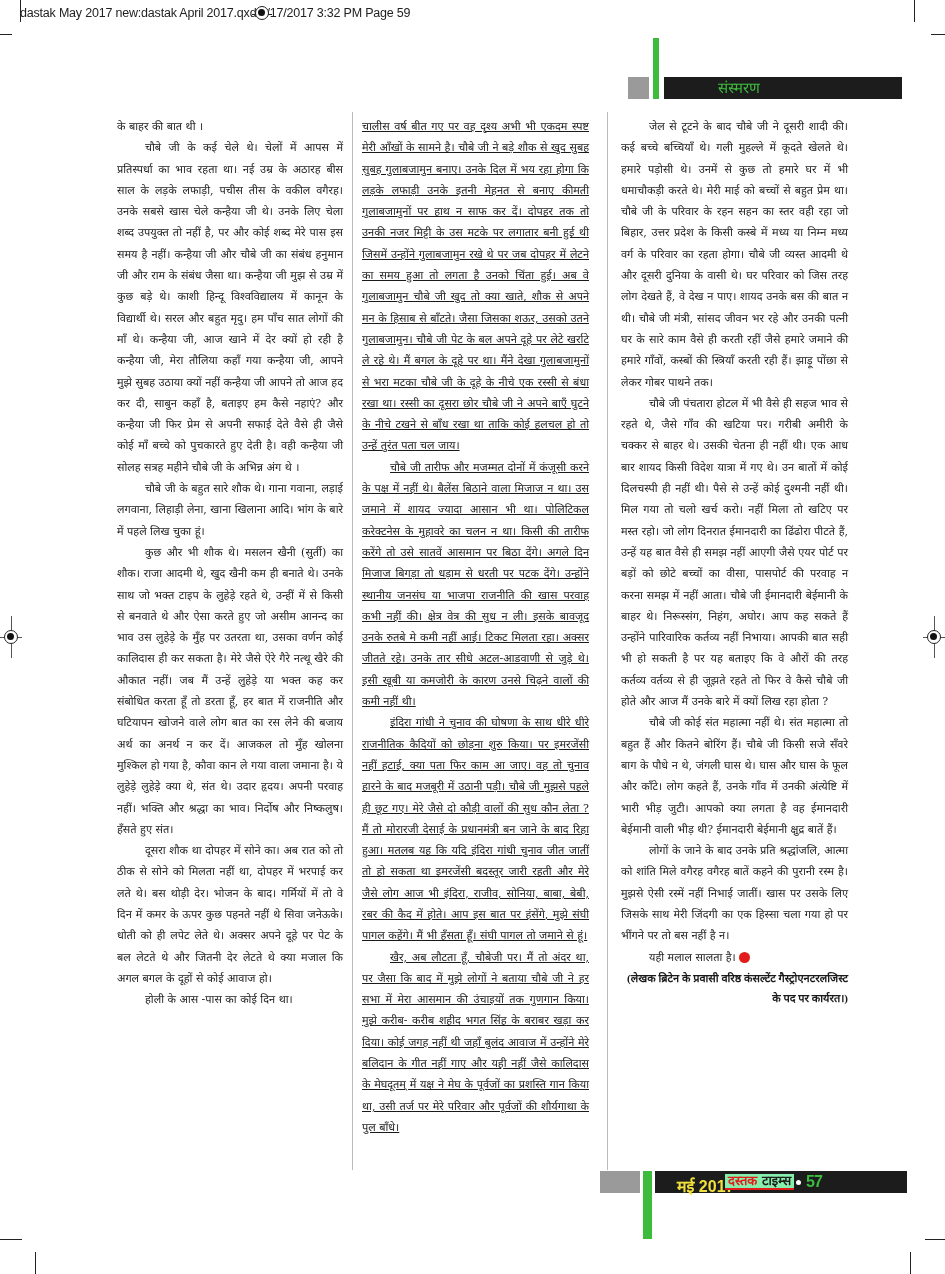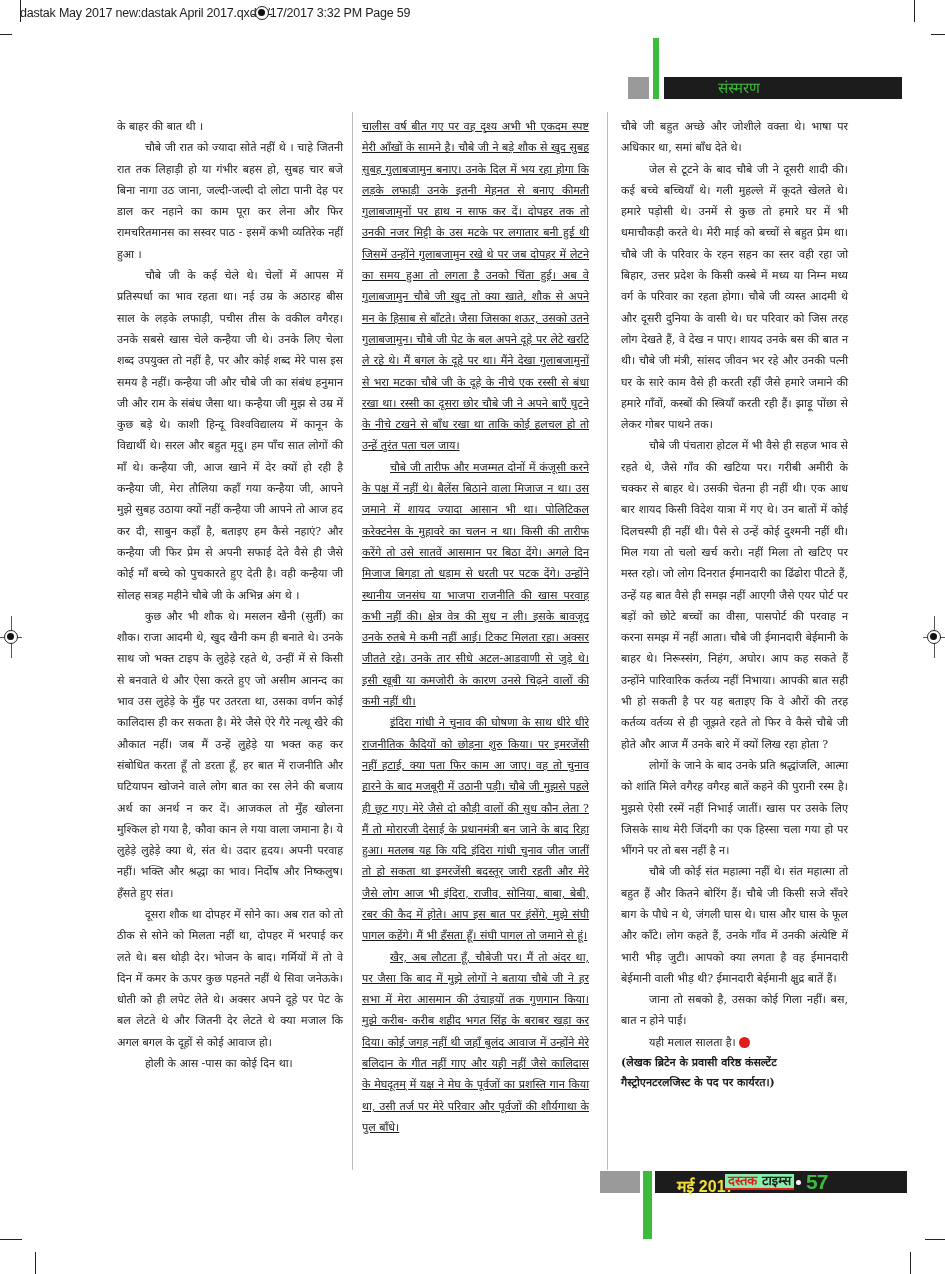--- a/index.html
+++ b/index.html
@@ -18,30 +18,30 @@
   .hdr-title { position:absolute; left:718px; top:78px; font-size:15px; color:#3dbb3d; line-height:20px; }
 
   .col { position:absolute; top:116px; font-family:"DejaVu Serif", serif; font-size:11px; line-height:21.3px; text-align:justify; }
   .col p { margin:0; text-indent:0; }
   .col p.ind { text-indent:28px; }
   .c1 { left:117px; width:226px; }
   .c2 { left:362px; width:227px;text-decoration:underline; }
   .c3 { left:621px; width:227px; }
   .coldiv { position:absolute; top:112px; height:1058px; width:1px; background:#bbb; }
   .endmark { display:inline-block; width:11px; height:11px; border-radius:50%; background:#e21b1b; vertical-align:middle; margin-left:3px; }
-  .note { font-weight:bold; text-align:left; line-height:20px; margin-top:2px; }
+  .note { font-weight:bold; text-align:right; line-height:20px; margin-top:2px;font-family:Liberation Serif, serif; }
 
   .ftr-gray { position:absolute; left:600px; top:1171px; width:40px; height:22px; background:#9a9a9a; }
   .ftr-green { position:absolute; left:643px; top:1171px; width:9px; height:68px; background:#3dbb3d; }
   .ftr-dark { position:absolute; left:655px; top:1171px; width:252px; height:22px; background:#1c1c1c; }
   .ftr-date { position:absolute; left:677px; top:1175px; font-family:"Liberation Sans", sans-serif; font-weight:bold; font-size:16px; color:#f2e03a; }
   .ftr-brand { position:absolute; left:725px; top:1174px; font-weight:bold; font-size:13px; color:#1c1c1c; background:#86efac; padding:0 3px; border-bottom:2px solid #e21b1b; line-height:14px; }
   .ftr-brand span { color:#e21b1b; }
   .ftr-dot { position:absolute; left:796px; top:1180px; width:5px; height:5px; border-radius:50%; background:#fff; }
-  .ftr-page { position:absolute; left:806px; top:1170px; font-family:"Liberation Sans", sans-serif; font-weight:bold; font-size:21px; color:#3dbb3d; line-height:24px; letter-spacing:-1px; }
+  .ftr-page { position:absolute; left:806px; top:1170px; font-family:"Liberation Sans", sans-serif; font-weight:bold; font-size:16px; color:#3dbb3d; line-height:24px; letter-spacing:-1px; }
 </style>
 </head>
 <body>
 
 <div class="slug">dastak May 2017 new:dastak April 2017.qxd  5/17/2017  3:32 PM  Page 59</div>
 <div class="vline" style="left:20px; top:0; height:22px;"></div>
 <div class="vline" style="left:914px; top:0; height:22px;"></div>
 <div class="hline" style="left:252px; top:14px; width:20px;"></div>
 <div class="reg" style="left:255px; top:6px;"></div>
 <div class="hline" style="left:0; top:34px; width:12px;"></div>
@@ -62,41 +62,39 @@
 <div class="hdr-gray"></div>
 <div class="hdr-green"></div>
 <div class="hdr-dark"></div>
 <div class="hdr-title">संस्मरण</div>
 
 <div class="coldiv" style="left:352px;"></div>
 <div class="coldiv" style="left:607px;"></div>
 
 <div class="col c1">
   <p>के बाहर की बात थी ।</p>
-  <p class="ind">चौबे जी रात को ज्यादा सोते नहीं थे । चाहे जितनी रात तक लिहाड़ी हो या गंभीर बहस हो, सुबह चार बजे बिना नागा उठ जाना, जल्दी-जल्दी दो लोटा पानी देह पर डाल कर नहाने का काम पूरा कर लेना और फिर रामचरितमानस का सस्वर पाठ - इसमें कभी व्यतिरेक नहीं हुआ ।</p>
   <p class="ind">चौबे जी के कई चेले थे। चेलों में आपस में प्रतिस्पर्धा का भाव रहता था। नई उम्र के अठारह बीस साल के लड़के लफाड़ी, पचीस तीस के वकील वगैरह। उनके सबसे खास चेले कन्हैया जी थे। उनके लिए चेला शब्द उपयुक्त तो नहीं है, पर और कोई शब्द मेरे पास इस समय है नहीं। कन्हैया जी और चौबे जी का संबंध हनुमान जी और राम के संबंध जैसा था। कन्हैया जी मुझ से उम्र में कुछ बड़े थे। काशी हिन्दू विश्वविद्यालय में कानून के विद्यार्थी थे। सरल और बहुत मृदु। हम पाँच सात लोगों की माँ थे। कन्हैया जी, आज खाने में देर क्यों हो रही है कन्हैया जी, मेरा तौलिया कहाँ गया कन्हैया जी, आपने मुझे सुबह उठाया क्यों नहीं कन्हैया जी आपने तो आज हद कर दी, साबुन कहाँ है, बताइए हम कैसे नहाएं? और कन्हैया जी फिर प्रेम से अपनी सफाई देते वैसे ही जैसे कोई माँ बच्चे को पुचकारते हुए देती है। वही कन्हैया जी सोलह सत्रह महीने चौबे जी के अभिन्न अंग थे ।</p>
+  <p class="ind">चौबे जी के बहुत सारे शौक थे। गाना गवाना, लड़ाई लगवाना, लिहाड़ी लेना, खाना खिलाना आदि। भांग के बारे में पहले लिख चुका हूं।</p>
   <p class="ind">कुछ और भी शौक थे। मसलन खैनी (सुर्ती) का शौक। राजा आदमी थे, खुद खैनी कम ही बनाते थे। उनके साथ जो भक्त टाइप के लुहेड़े रहते थे, उन्हीं में से किसी से बनवाते थे और ऐसा करते हुए जो असीम आनन्द का भाव उस लुहेड़े के मुँह पर उतरता था, उसका वर्णन कोई कालिदास ही कर सकता है। मेरे जैसे ऐरे गैरे नत्थू खैरे की औकात नहीं। जब मैं उन्हें लुहेड़े या भक्त कह कर संबोधित करता हूँ तो डरता हूँ, हर बात में राजनीति और घटियापन खोजने वाले लोग बात का रस लेने की बजाय अर्थ का अनर्थ न कर दें। आजकल तो मुँह खोलना मुश्किल हो गया है, कौवा कान ले गया वाला जमाना है। ये लुहेड़े लुहेड़े क्या थे, संत थे। उदार हृदय। अपनी परवाह नहीं। भक्ति और श्रद्धा का भाव। निर्दोष और निष्कलुष। हँसते हुए संत।</p>
   <p class="ind">दूसरा शौक था दोपहर में सोने का। अब रात को तो ठीक से सोने को मिलता नहीं था, दोपहर में भरपाई कर लते थे। बस थोड़ी देर। भोजन के बाद। गर्मियों में तो वे दिन में कमर के ऊपर कुछ पहनते नहीं थे सिवा जनेऊके। धोती को ही लपेट लेते थे। अक्सर अपने दूहे पर पेट के बल लेटते थे और जितनी देर लेटते थे क्या मजाल कि अगल बगल के दूहों से कोई आवाज हो।</p>
   <p class="ind">होली के आस -पास का कोई दिन था।</p>
 </div>
 
 <div class="col c2">
   <p>चालीस वर्ष बीत गए  पर वह दृश्य अभी भी एकदम स्पष्ट मेरी आँखों के सामने है। चौबे जी ने बड़े शौक से खुद सुबह सुबह गुलाबजामुन बनाए। उनके दिल में भय रहा होगा कि लड़के लफाड़ी उनके इतनी मेहनत से बनाए कीमती गुलाबजामुनों पर हाथ न साफ कर दें। दोपहर तक तो उनकी नजर मिट्टी के उस मटके पर लगातार बनी हुई थी जिसमें उन्होंने गुलाबजामुन रखे थे  पर जब दोपहर में लेटने का समय हुआ तो लगता है उनको चिंता हुई। अब वे गुलाबजामुन चौबे जी खुद तो क्या खाते, शौक से अपने मन के हिसाब से बाँटते। जैसा जिसका शऊर, उसको उतने गुलाबजामुन। चौबे जी पेट के बल अपने दूहे पर लेटे खर्राटे ले रहे थे। मैं बगल के दूहे पर था। मैंने देखा गुलाबजामुनों से भरा मटका चौबे जी के दूहे के नीचे एक रस्सी से बंधा रखा था। रस्सी का दूसरा छोर चौबे जी ने अपने बाएँ घुटने के नीचे टखने से बाँध रखा था ताकि कोई हलचल हो तो उन्हें तुरंत पता चल जाय।</p>
   <p class="ind">चौबे जी तारीफ और मजम्मत दोनों में कंजूसी करने के पक्ष में नहीं थे। बैलेंस बिठाने वाला मिजाज न था। उस जमाने में शायद ज्यादा आसान भी था। पोलिटिकल करेक्टनेस के मुहावरे का चलन न था। किसी की तारीफ करेंगे तो उसे सातवें आसमान पर बिठा देंगे। अगले दिन मिजाज बिगड़ा तो धड़ाम से धरती पर पटक देंगे। उन्होंने स्थानीय जनसंघ या भाजपा राजनीति की खास परवाह कभी नहीं की। क्षेत्र वेत्र की सुध न ली। इसके बावजूद उनके रुतबे मे कमी नहीं आई। टिकट मिलता रहा। अक्सर जीतते रहे। उनके तार सीधे अटल-आडवाणी से जुड़े थे। इसी खूबी या कमजोरी के कारण उनसे चिढ़ने वालों की कमी नहीं थी।</p>
   <p class="ind">इंदिरा गांधी ने चुनाव की घोषणा के साथ धीरे धीरे राजनीतिक कैदियों को छोड़ना शुरु किया। पर इमरजेंसी नहीं हटाई, क्या पता फिर काम आ जाए। वह तो चुनाव हारने के बाद मजबूरी में उठानी पड़ी। चौबे जी मुझसे पहले ही छूट गए। मेरे जैसे दो कौड़ी वालों की सुध कौन लेता ?  मैं तो मोरारजी देसाई के प्रधानमंत्री बन जाने के बाद रिहा हुआ। मतलब यह कि यदि इंदिरा गांधी चुनाव जीत जातीं तो हो सकता था इमरजेंसी बदस्तूर जारी रहती और मेरे जैसे लोग आज भी इंदिरा, राजीव, सोनिया, बाबा, बेबी, रबर की कैद में होते। आप इस बात पर हंसेंगे, मुझे संघी पागल कहेंगे। मैं भी हँसता हूँ। संघी पागल तो जमाने से हूं।</p>
   <p class="ind">खैर, अब लौटता हूँ, चौबेजी पर। मैं तो अंदर था, पर जैसा कि बाद में मुझे लोगों ने बताया चौबे जी ने हर सभा में मेरा आसमान की उंचाइयों तक गुणगान किया। मुझे करीब- करीब शहीद भगत सिंह के बराबर खड़ा कर दिया। कोई जगह नहीं थी जहाँ बुलंद आवाज में उन्होंने मेरे बलिदान के गीत नहीं गाए और यही नहीं जैसे कालिदास के मेघदूतम् में यक्ष ने मेघ के पूर्वजों का प्रशस्ति गान किया था, उसी तर्ज पर मेरे परिवार और पूर्वजों की शौर्यगाथा के पुल बाँधे।</p>
 </div>
 
 <div class="col c3">
-  <p>चौबे जी बहुत अच्छे और जोशीले वक्ता थे। भाषा पर अधिकार था, समां बाँध देते थे।</p>
   <p class="ind">जेल से टूटने के बाद चौबे जी ने दूसरी शादी की। कई बच्चे बच्चियाँ थे। गली मुहल्ले में कूदते खेलते थे। हमारे पड़ोसी थे। उनमें से कुछ तो हमारे घर में भी धमाचौकड़ी करते थे। मेरी माई को बच्चों से बहुत प्रेम था। चौबे जी के परिवार के रहन सहन का स्तर वही रहा जो बिहार, उत्तर प्रदेश के किसी कस्बे में मध्य या निम्न मध्य वर्ग के परिवार का रहता होगा। चौबे जी व्यस्त आदमी थे और दूसरी दुनिया के वासी थे। घर परिवार को जिस तरह लोग देखते हैं, वे देख न पाए। शायद उनके बस की बात न थी। चौबे जी मंत्री, सांसद जीवन भर रहे और उनकी पत्नी घर के सारे काम वैसे ही करती रहीं जैसे हमारे जमाने की हमारे गाँवों, कस्बों की स्त्रियाँ करती रही हैं। झाड़ू पोंछा से लेकर गोबर पाथने तक।</p>
   <p class="ind">चौबे जी पंचतारा होटल में भी वैसे ही सहज भाव से रहते थे, जैसे गाँव की खटिया पर। गरीबी अमीरी के चक्कर से बाहर थे। उसकी चेतना ही नहीं थी। एक आध बार शायद किसी विदेश यात्रा में गए थे। उन बातों में कोई दिलचस्पी ही नहीं थी। पैसे से उन्हें कोई दुश्मनी नहीं थी। मिल गया तो चलो खर्च करो। नहीं मिला तो खटिए पर मस्त रहो। जो लोग दिनरात ईमानदारी का ढिंढोरा पीटते हैं, उन्हें यह बात वैसे ही समझ नहीं आएगी जैसे एयर पोर्ट पर बड़ों को छोटे बच्चों का वीसा, पासपोर्ट की परवाह न करना समझ में नहीं आता। चौबे जी ईमानदारी बेईमानी के बाहर थे। निरूस्संग, निहंग, अघोर। आप कह सकते हैं उन्होंने पारिवारिक कर्तव्य नहीं निभाया। आपकी बात सही भी हो सकती है पर यह बताइए कि वे औरों की तरह कर्तव्य वर्तव्य से ही जूझते रहते तो फिर वे कैसे चौबे जी होते और आज मैं उनके बारे में क्यों लिख रहा होता ?</p>
+  <p class="ind">चौबे जी कोई संत महात्मा नहीं थे। संत महात्मा तो बहुत हैं और कितने बोरिंग हैं। चौबे जी किसी सजे सँवरे बाग के पौधे न थे, जंगली घास थे। घास और घास के फूल और काँटे। लोग कहते हैं, उनके गाँव में उनकी अंत्येष्टि में भारी भीड़ जुटी। आपको क्या लगता है वह ईमानदारी बेईमानी वाली भीड़ थी? ईमानदारी बेईमानी क्षुद्र बातें हैं।</p>
   <p class="ind">लोगों के जाने के बाद उनके प्रति श्रद्धांजलि, आत्मा को शांति मिले वगैरह वगैरह बातें कहने की पुरानी रस्म है। मुझसे ऐसी रस्में नहीं निभाई जातीं। खास पर उसके लिए जिसके साथ मेरी जिंदगी का एक हिस्सा चला गया हो पर भींगने पर तो बस नहीं है न।</p>
-  <p class="ind">चौबे जी कोई संत महात्मा नहीं थे। संत महात्मा तो बहुत हैं और कितने बोरिंग हैं। चौबे जी किसी सजे सँवरे बाग के पौधे न थे, जंगली घास थे। घास और घास के फूल और काँटे। लोग कहते हैं, उनके गाँव में उनकी अंत्येष्टि में भारी भीड़ जुटी। आपको क्या लगता है वह ईमानदारी बेईमानी वाली भीड़ थी? ईमानदारी बेईमानी क्षुद्र बातें हैं।</p>
-  <p class="ind">जाना तो सबको है, उसका कोई गिला नहीं। बस, बात न होने पाई।</p>
   <p class="ind"><span>यही मलाल सालता है।</span><span class="endmark"></span></p>
   <p class="note">(लेखक ब्रिटेन के प्रवासी वरिष्ठ कंसल्टेंट गैस्ट्रोएनटरलजिस्ट के पद पर कार्यरत।)</p>
 </div>
 
 <div class="ftr-gray"></div>
 <div class="ftr-green"></div>
 <div class="ftr-dark"></div>
 <div class="ftr-date">मई 2017</div>
 <div class="ftr-brand"><span>दस्तक</span><b> टाइम्स</b></div>
 <div class="ftr-dot"></div>

